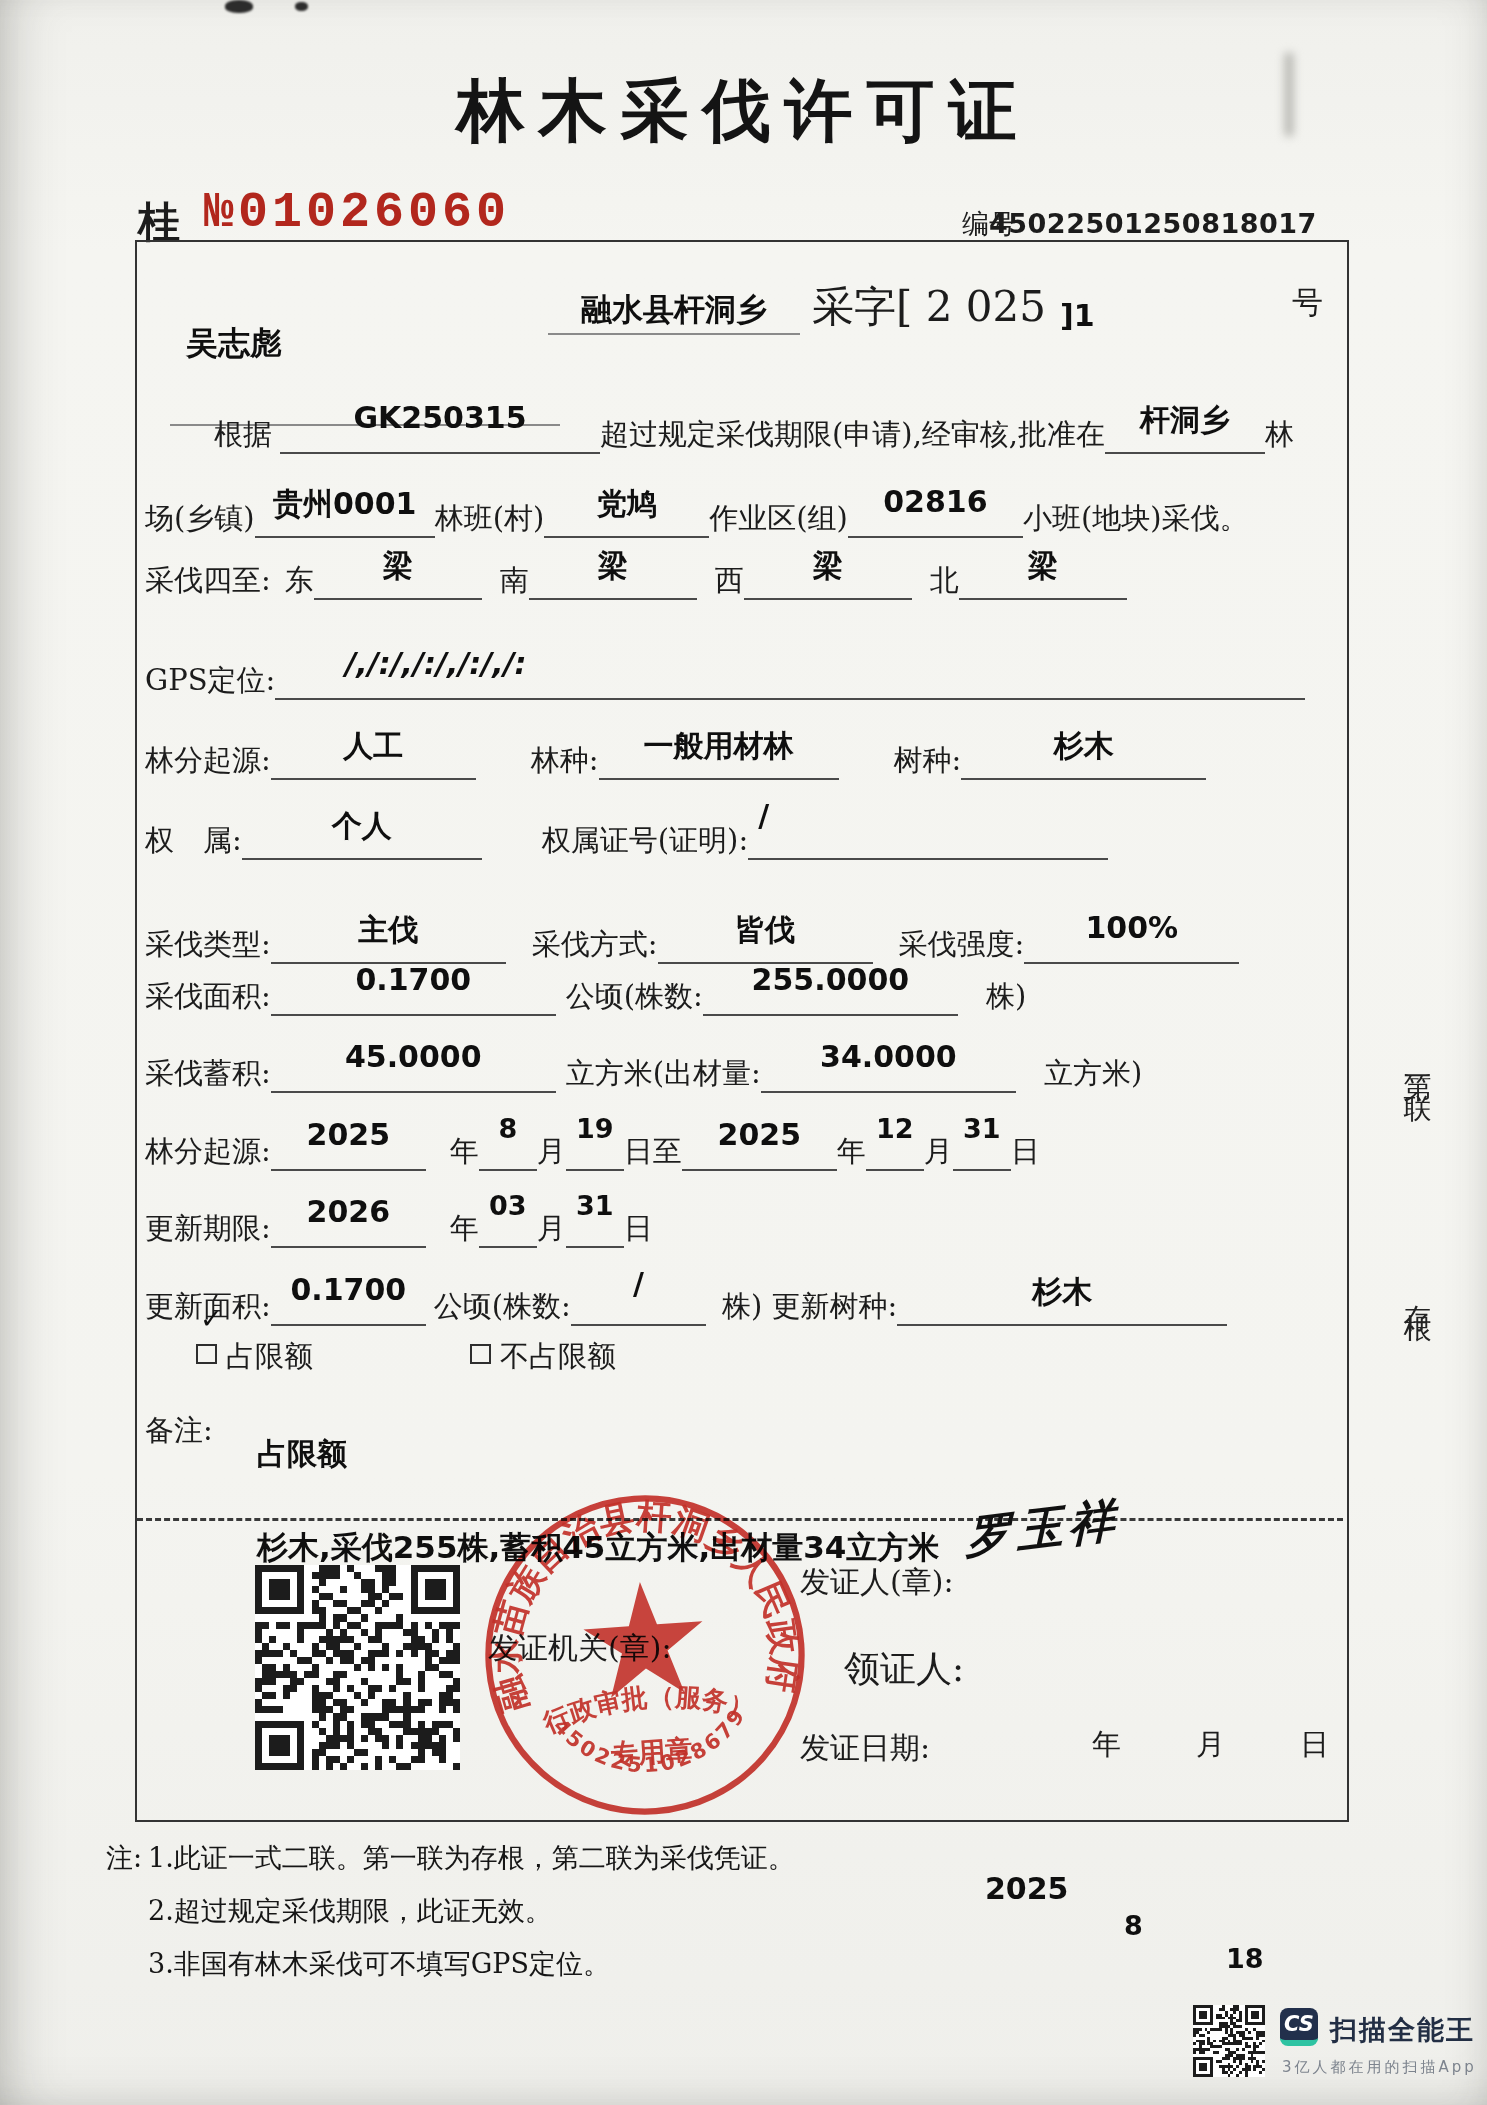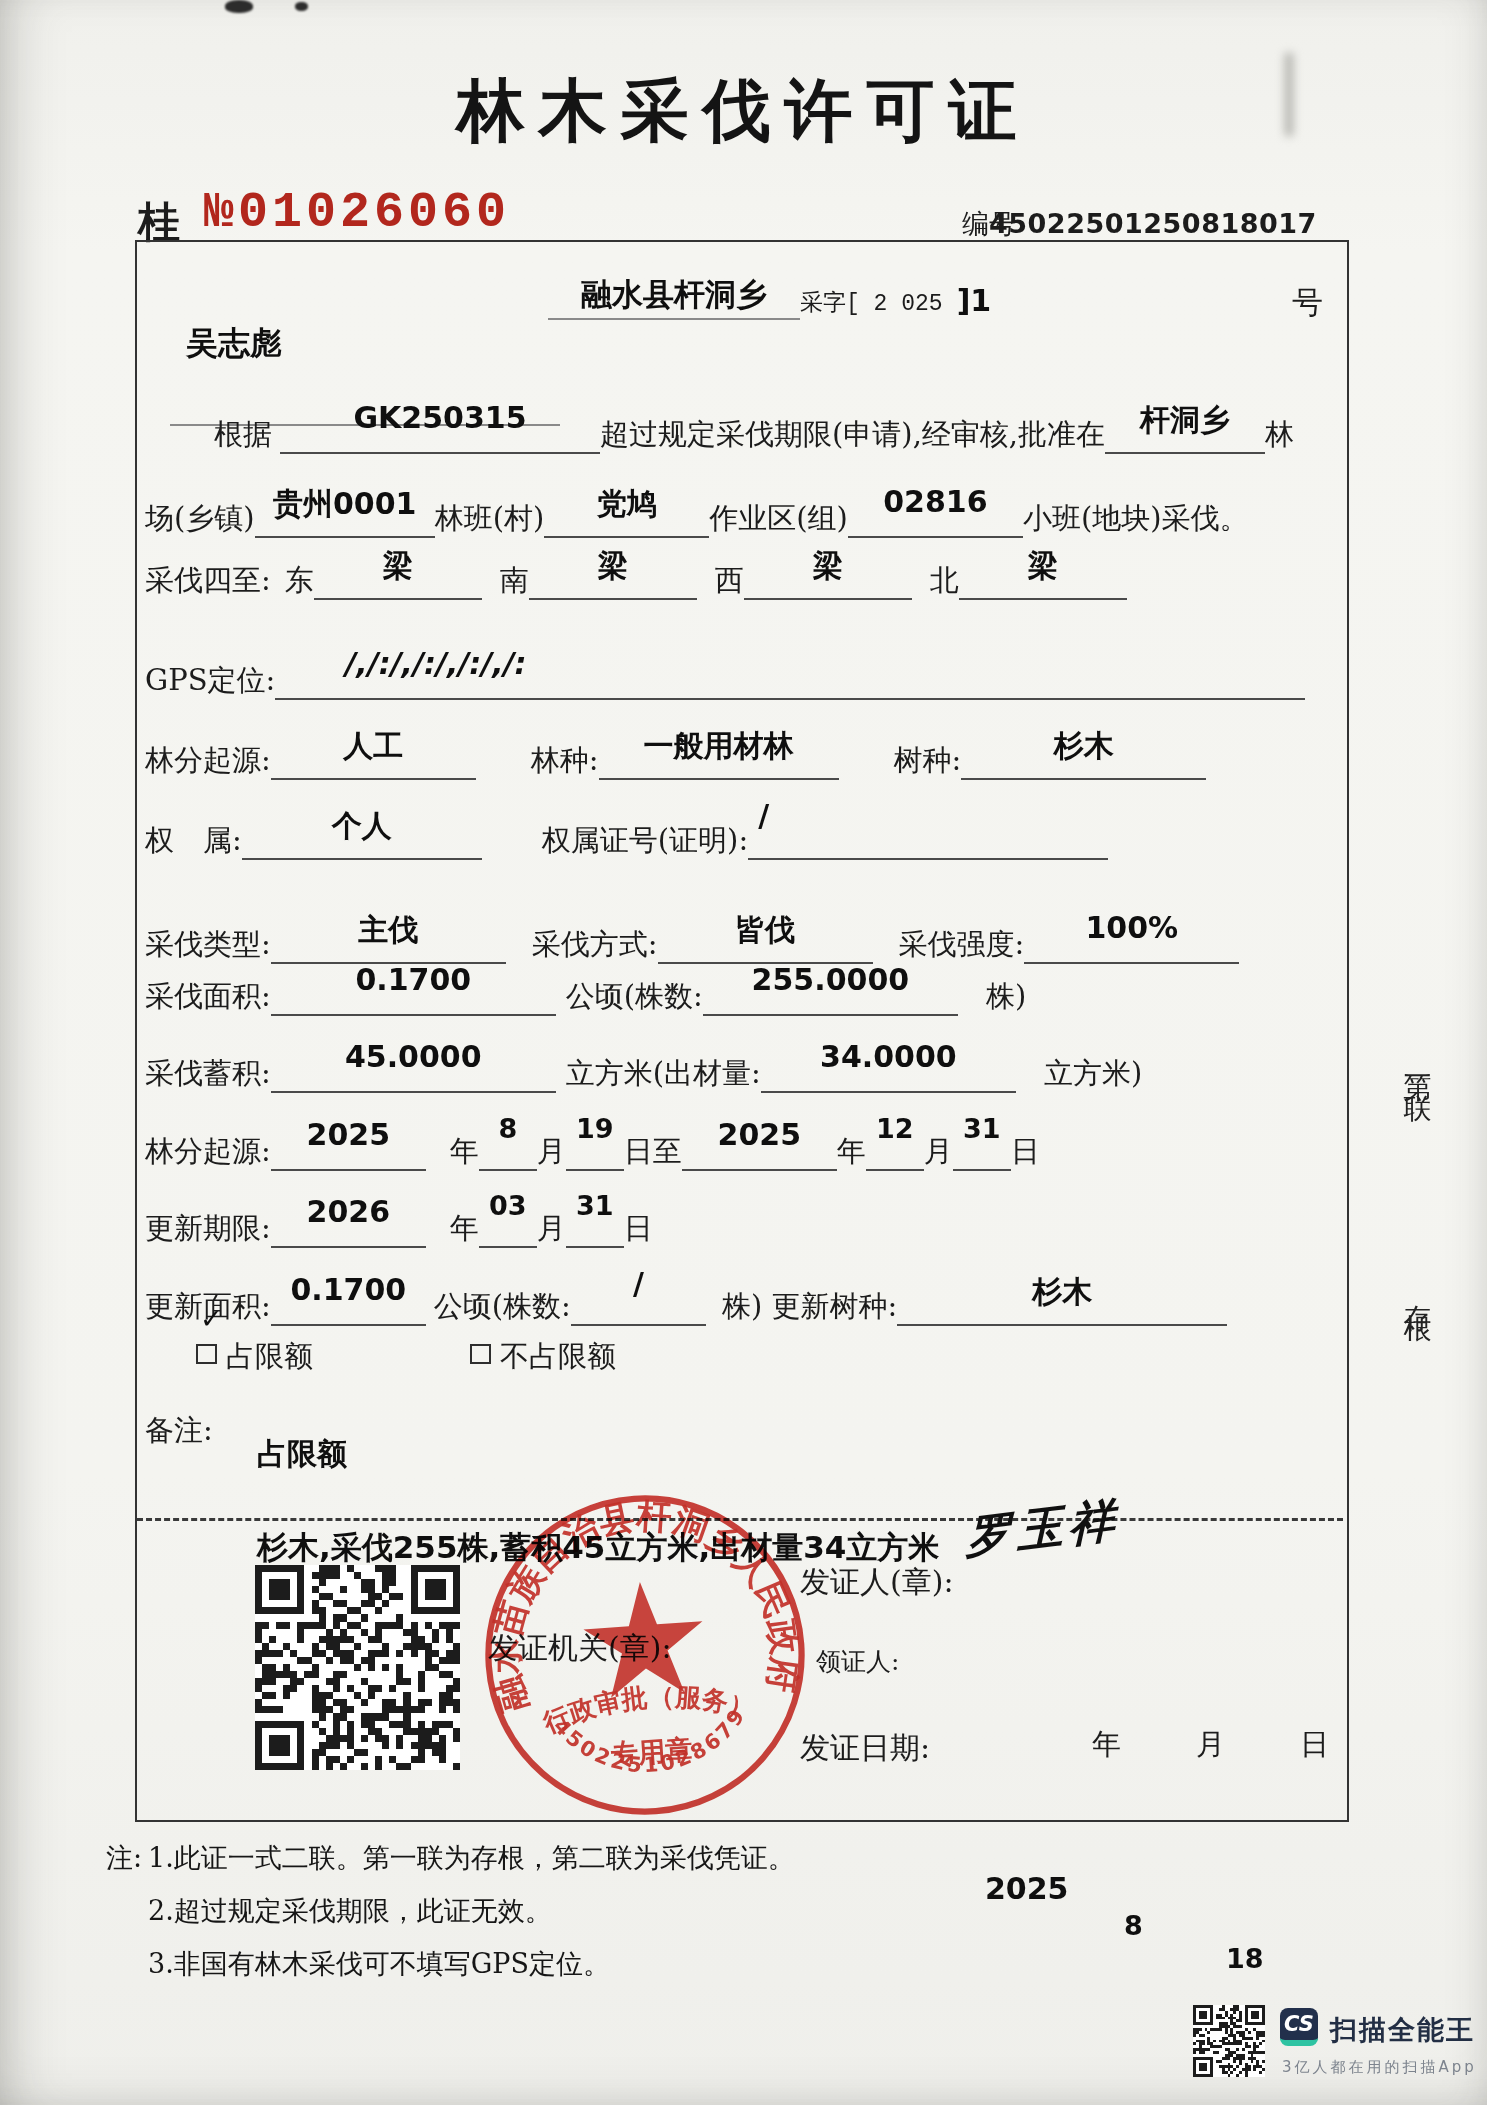--- a/index.html
+++ b/index.html
@@ -50,21 +50,21 @@
   <div class="abs serial-num">№01026060</div>
   <div class="abs code">
     <span class="c-lbl">编号</span>
     <span class="c-val">45022501250818017</span>
   </div>
 
   <div class="abs main-box"></div>
 
   <div class="row" style="left:548px;top:280px;">
     <span class="u light" style="width:252px;"><b class="val" style="top:-6px;font-family:'DejaVu Serif',serif;font-weight:600;font-size:31px;">融水县杆洞乡</b></span>
-    <span class="lbl" style="font-size:23px;font-family:Liberation Mono, monospace;">采字[ 2 025</span>
+    <span class="lbl" style="margin-left:12px;font-size:42px;">采字[ 2 025</span>
     <span class="val" style="top:-2px;margin-left:14px;">]1</span>
   </div>
   <div class="abs lbl" style="left:1292px;top:282px;font-size:31px;">号</div>
 
   <div class="abs val" style="left:186px;top:322px;font-size:32px;">吴志彪</div>
   <div class="abs" style="left:170px;top:424px;width:390px;border-top:2px solid #8a8a8a;"></div>
 
   <div class="row" style="left:214px;top:414px;">
     <span class="lbl">根据</span>
     <span class="u" style="width:320px;margin-left:8px;"><b class="val">GK250315</b></span>
@@ -521,21 +521,21 @@
       <textPath href="#arcMid" startOffset="50%" text-anchor="middle">行政审批（服务）</textPath>
     </text>
     <text x="160" y="262" font-size="26" fill="#c9261e" opacity=".92" font-weight="700" text-anchor="middle" font-family="DejaVu Serif,serif">专用章</text>
     <text font-size="20" fill="#c9261e" opacity=".92" font-weight="700" letter-spacing="3" font-family="DejaVu Sans,sans-serif">
       <textPath href="#arcBot" startOffset="50%" text-anchor="middle">4502251028679</textPath>
     </text>
   </svg>
 
   <div class="abs lbl" style="left:800px;top:1562px;font-size:30px;">发证人(章):</div>
   <div class="abs sig" style="left:965px;top:1498px;">罗玉祥</div>
-  <div class="abs lbl" style="left:816px;top:1646px;font-size:25px;">领证人:</div>
+  <div class="abs lbl" style="left:844px;top:1646px;font-size:36px;">领证人:</div>
   <div class="abs lbl" style="left:800px;top:1728px;font-size:30px;">发证日期:</div>
   <div class="abs val" style="left:985px;top:1744px;">2025</div>
   <div class="abs lbl" style="left:1092px;top:1726px;">年</div>
   <div class="abs val sm" style="left:1124px;top:1748px;">8</div>
   <div class="abs lbl" style="left:1196px;top:1726px;">月</div>
   <div class="abs val sm" style="left:1226px;top:1750px;">18</div>
   <div class="abs lbl" style="left:1300px;top:1726px;">日</div>
 
   <div class="abs vtab" style="left:1398px;top:1052px;">第一联</div>
   <div class="abs vtab" style="left:1398px;top:1282px;">存根</div>

